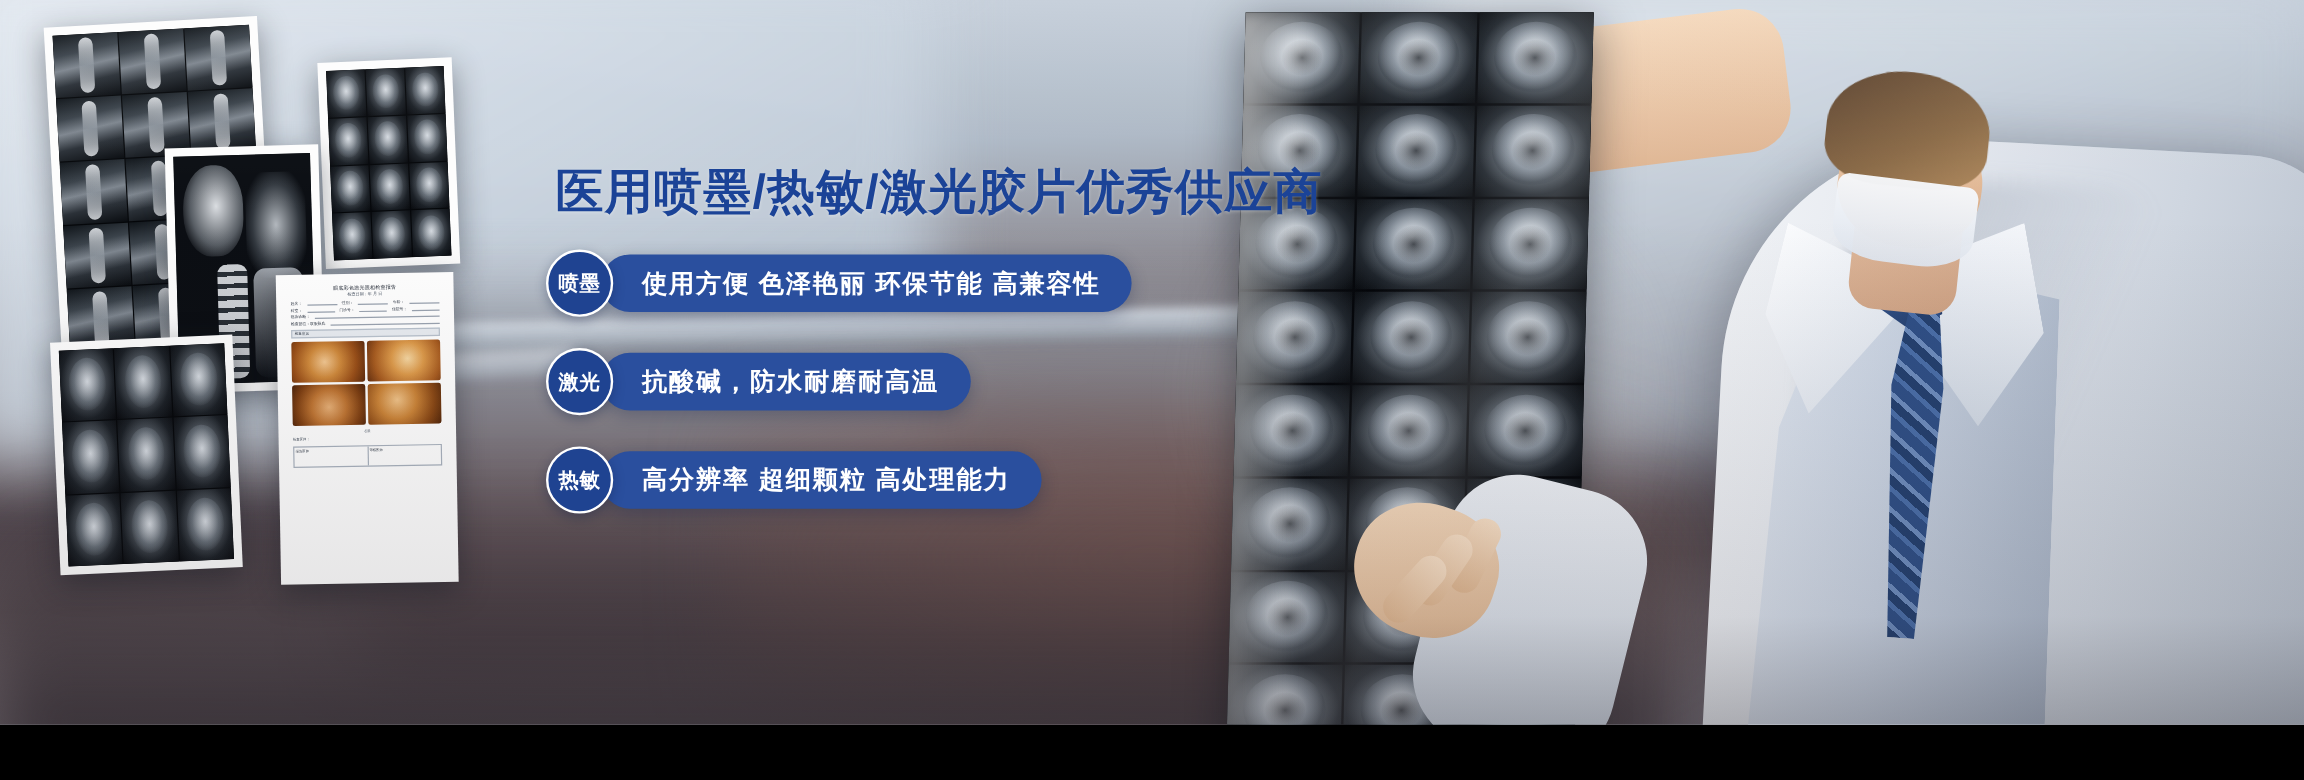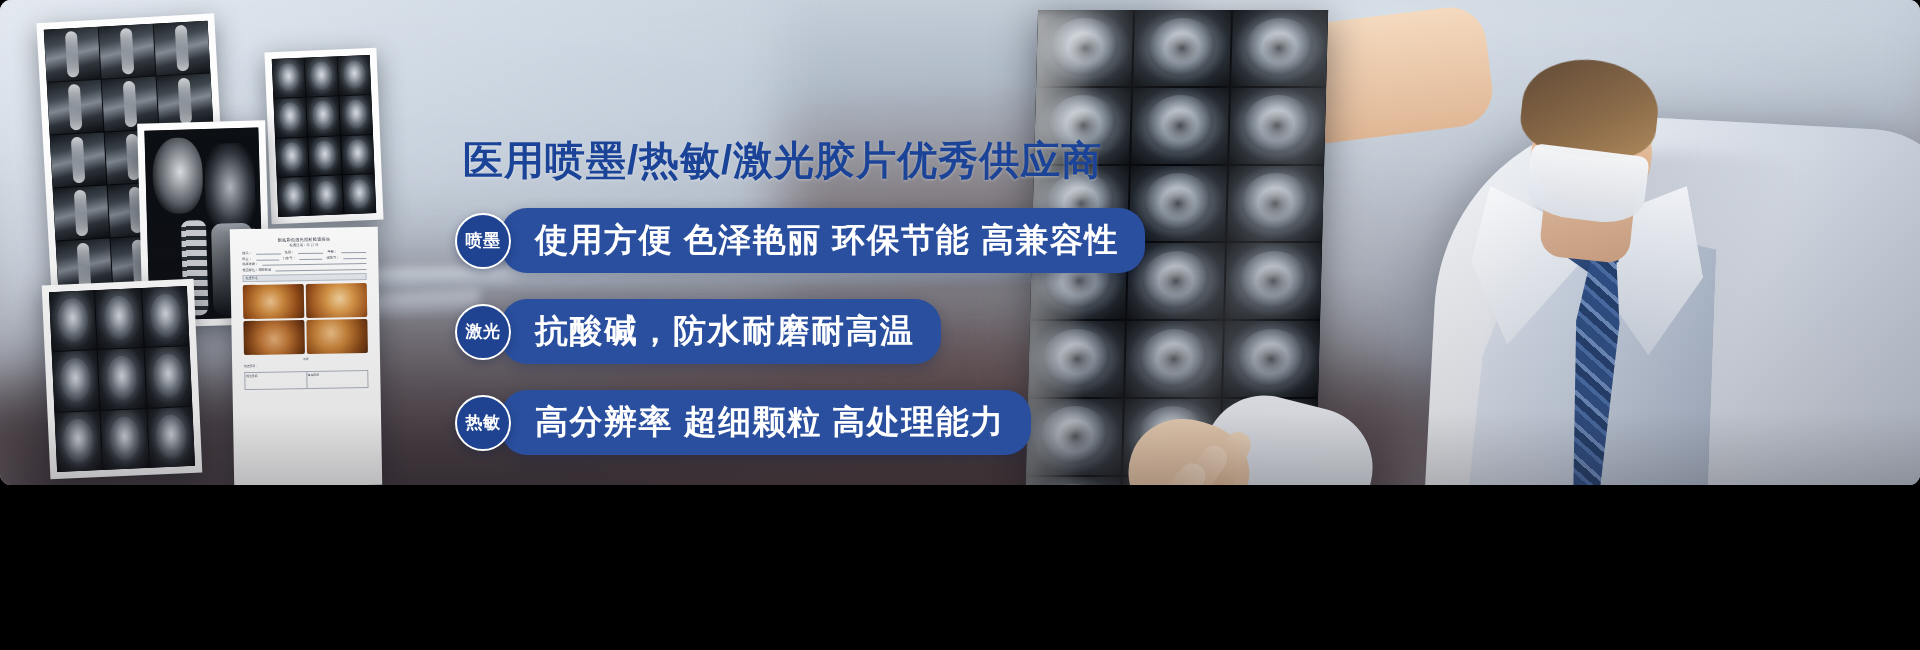--- a/index.html
+++ b/index.html
@@ -1,23 +1,22 @@
 <!DOCTYPE html>
 <html><head>
 <meta charset="utf-8">
 <style>
   html,body{margin:0;padding:0;background:#000;}
   body{font-family:"Liberation Sans","DejaVu Sans",sans-serif;}
 
   .banner{
     position:relative;
-    width:1920px;height:485px;
+    width:1920px;height:604px;
     overflow:hidden;
     background:#b9c3cf;
-    border-radius:11px;
   }
 
   
   .bg{position:absolute;inset:0;overflow:hidden;}
   .bg-base{
     position:absolute;inset:-60px;
     background:
       linear-gradient(178deg,
         #cfd8e2 0%, #c4ced9 12%, #aeb9c6 26%,
         #8e8b92 40%, #6e5f62 52%, #53484f 62%,
@@ -351,21 +350,21 @@
     color:#fff;font-size:17px;font-weight:700;
     display:flex;align-items:center;justify-content:center;
     letter-spacing:.5px;flex:0 0 auto;
     box-shadow:0 3px 10px rgba(15,30,70,.35);
     z-index:2;
   }
   .pill{
     margin-left:-10px;
     background:#2a4f9e;
     color:#ffffff;
-    font-size:33px;font-weight:700;
+    font-size:21px;font-weight:700;
     padding:10px 26px 10px 34px;
     border-radius:26px;
     white-space:nowrap;
     letter-spacing:1.5px;
     box-shadow:0 4px 14px rgba(15,30,70,.3);
   }
 </style>
 </head>
 <body>
 

